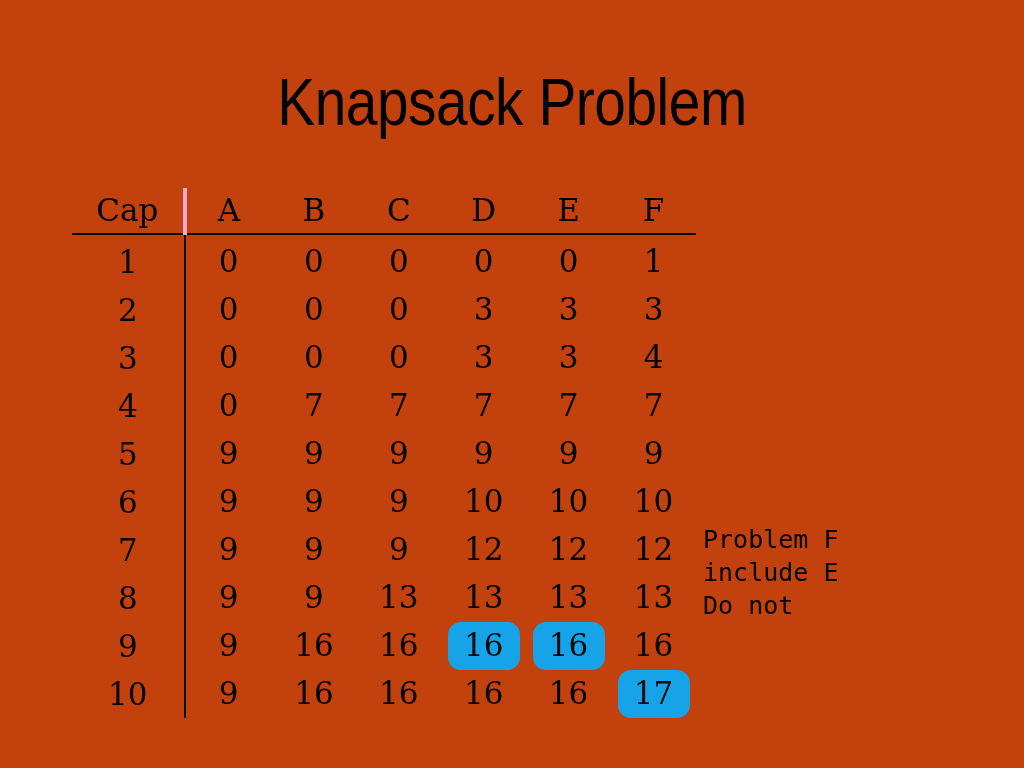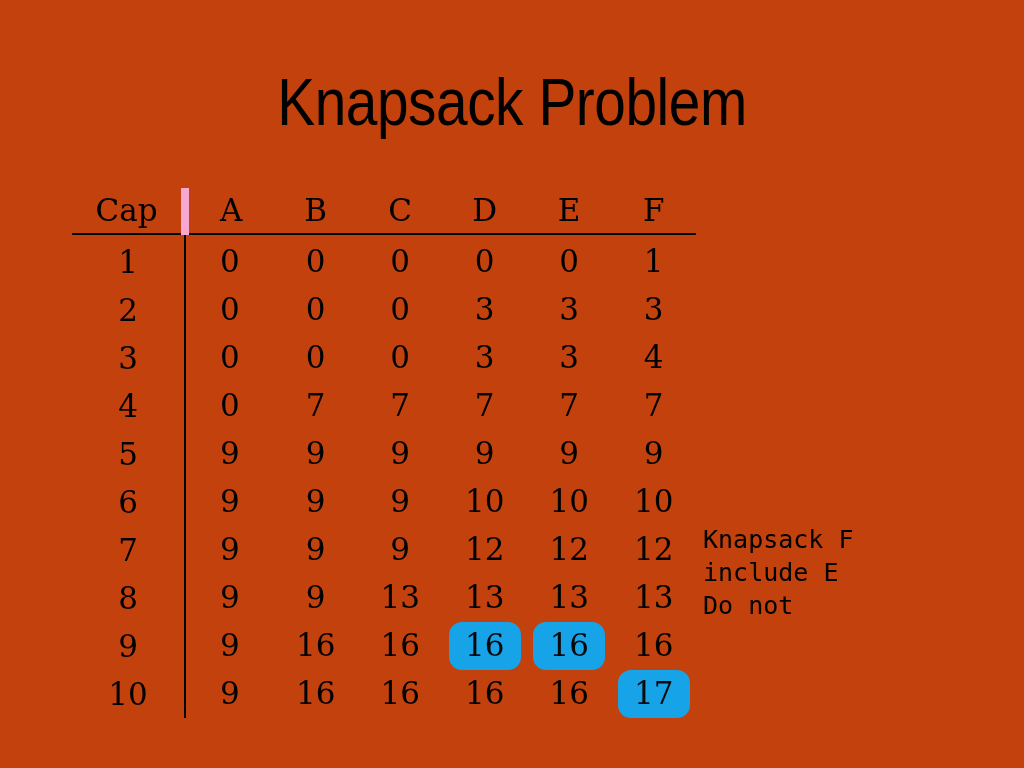--- a/index.html
+++ b/index.html
@@ -71,21 +71,21 @@
     height: 45px;
     line-height: 45px;
   }
   #dp-table .data-col {
     width: 85px;
   }
   #dp-table thead tr {
     border-bottom: 2px solid #000000;
   }
   #dp-table thead th.cap-col {
-    border-right: 8px solid #f9a8d4;
+    border-right: 4px solid #f9a8d4;
   }
   #dp-table tbody tr:first-child td {
     padding-top: 3px;
   }
 
   
   .cellbox {
     display: inline-block;
     min-width: 52px;
     padding: 4px 10px 6px 10px;
@@ -218,15 +218,15 @@
             <td class="data-col"><span class="cellbox">16</span></td>
             <td class="data-col"><span class="cellbox">16</span></td>
             <td class="data-col"><span class="cellbox">16</span></td>
             <td class="data-col"><span class="cellbox">16</span></td>
             <td class="data-col"><span class="cellbox hl">17</span></td>
           </tr>
         </tbody>
     </table>
   </div>
 
-  <div id="annotation"><div>Knapsack F</div><div>include E</div><div>Do not</div></div>
+  <div id="annotation"><div>Problem F</div><div>include E</div><div>Do not</div></div>
 
 </div>
 
 </body></html>

